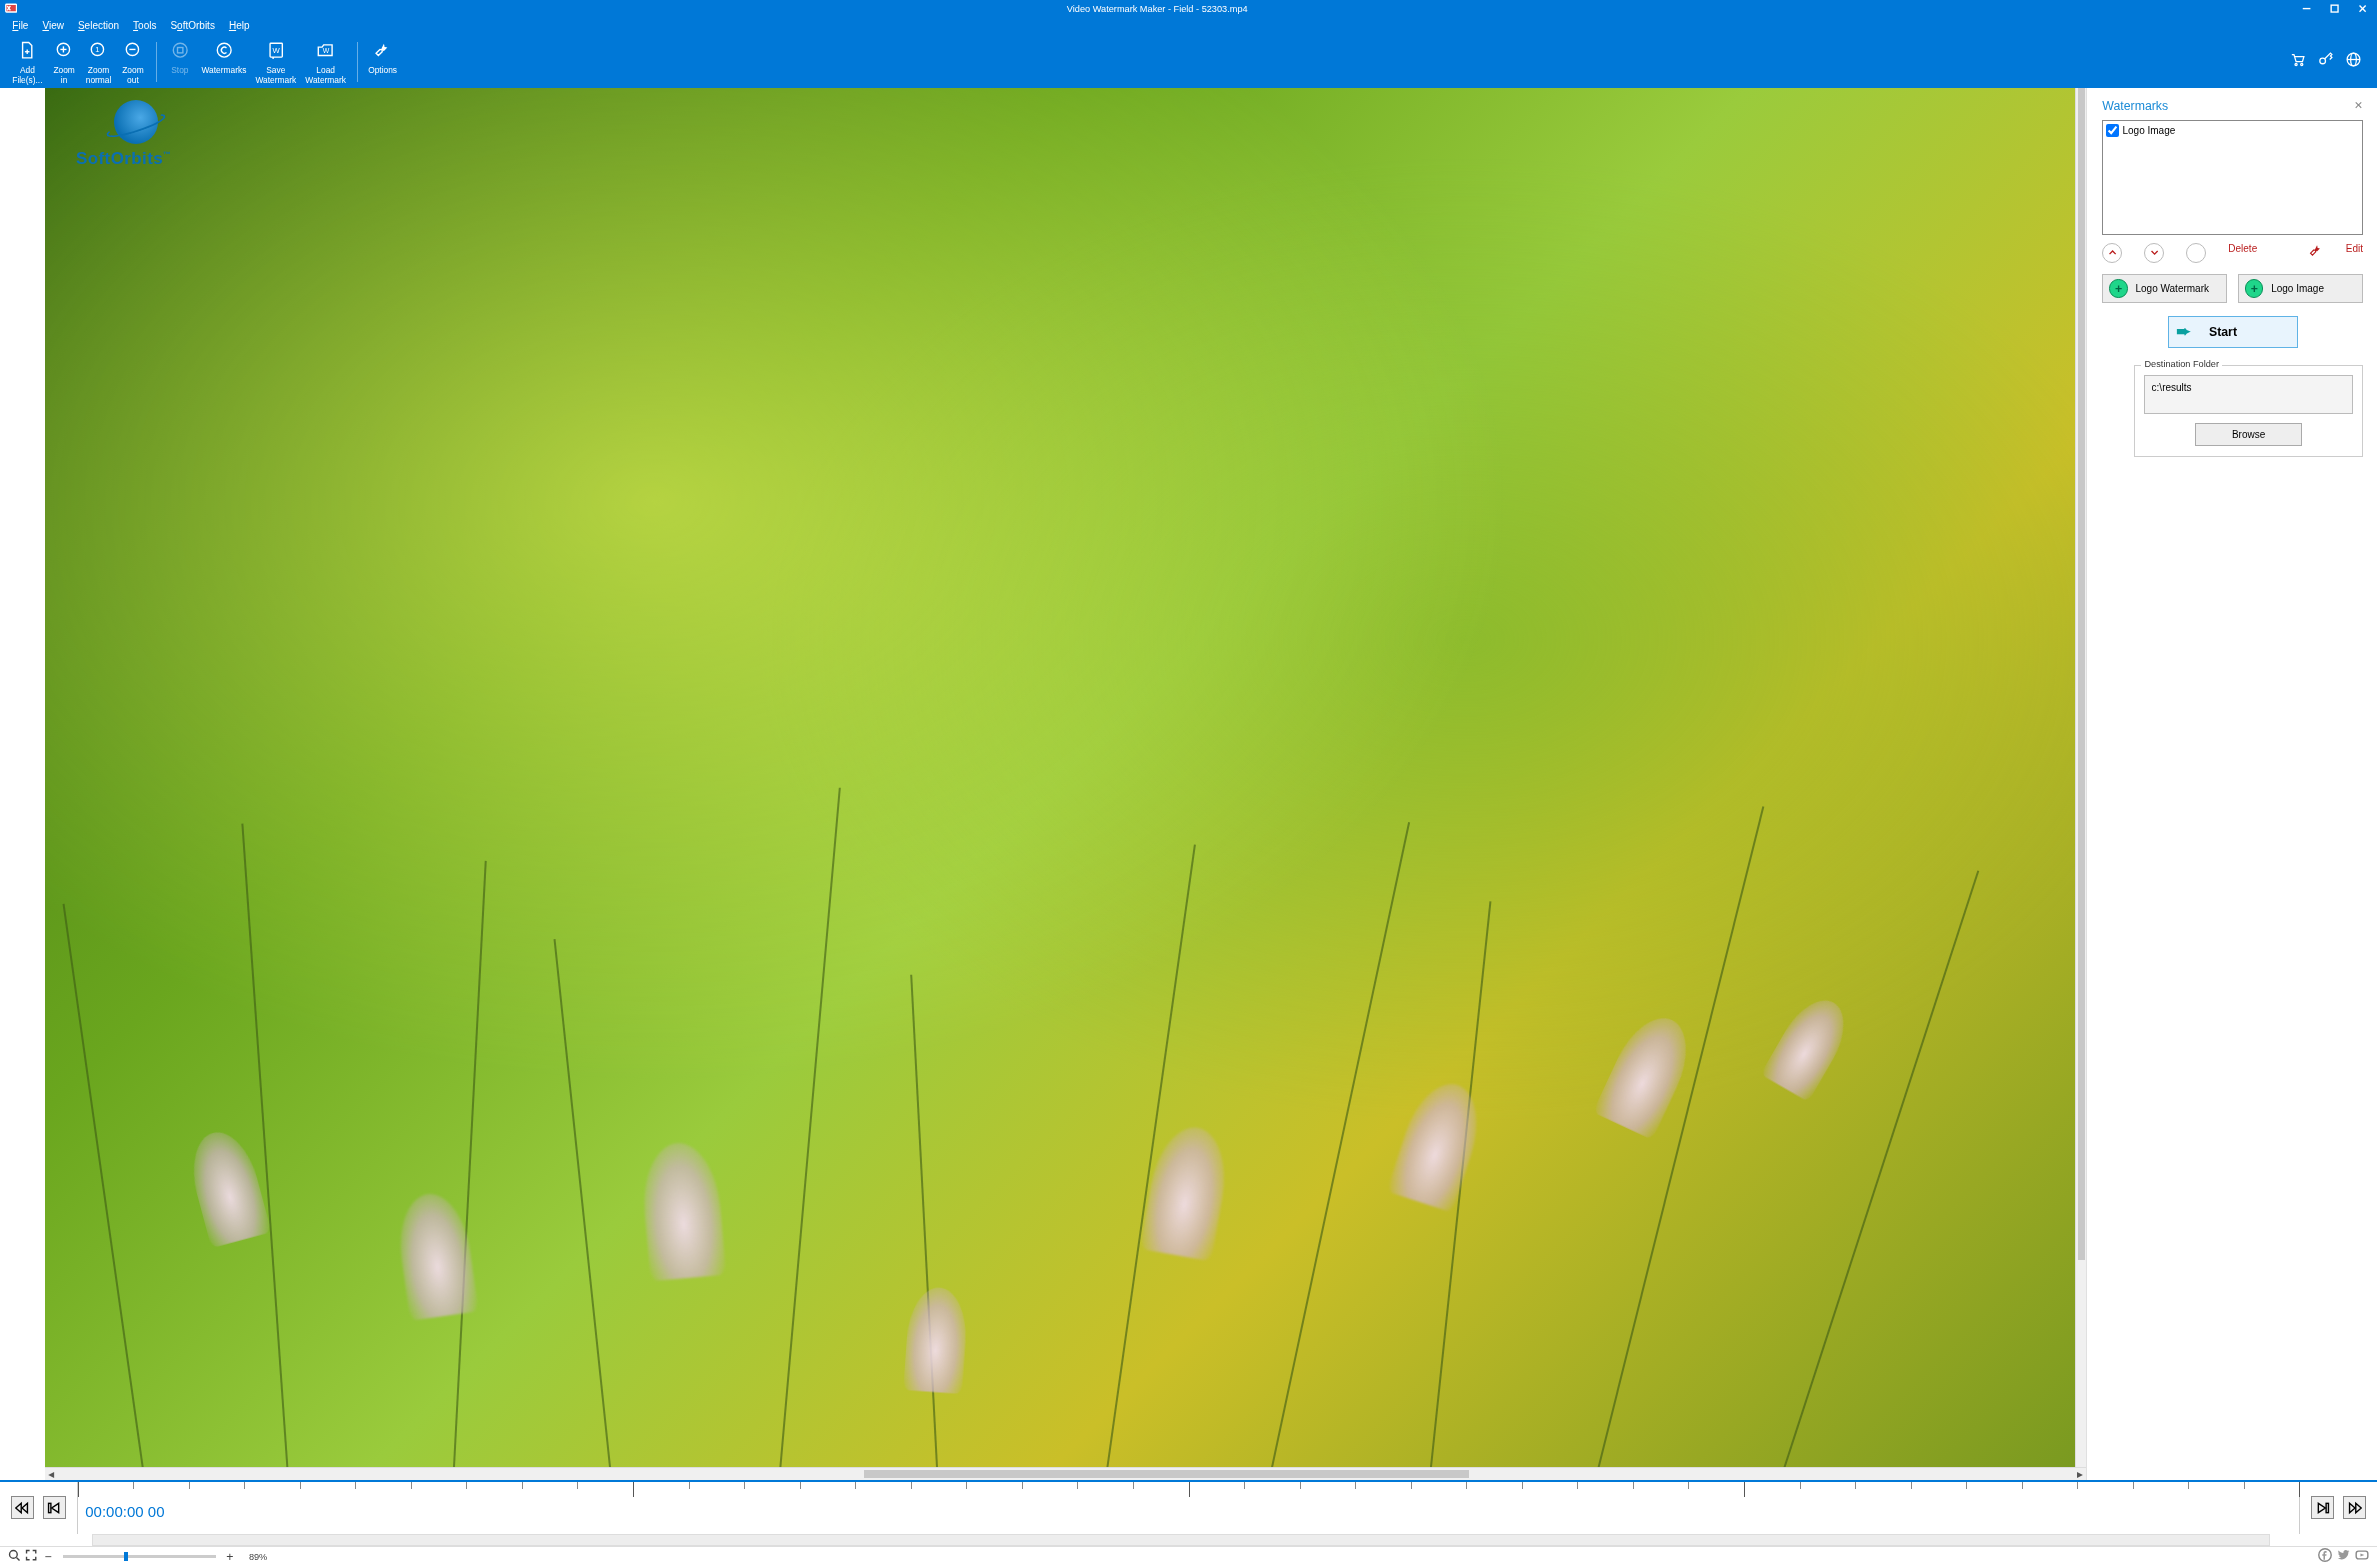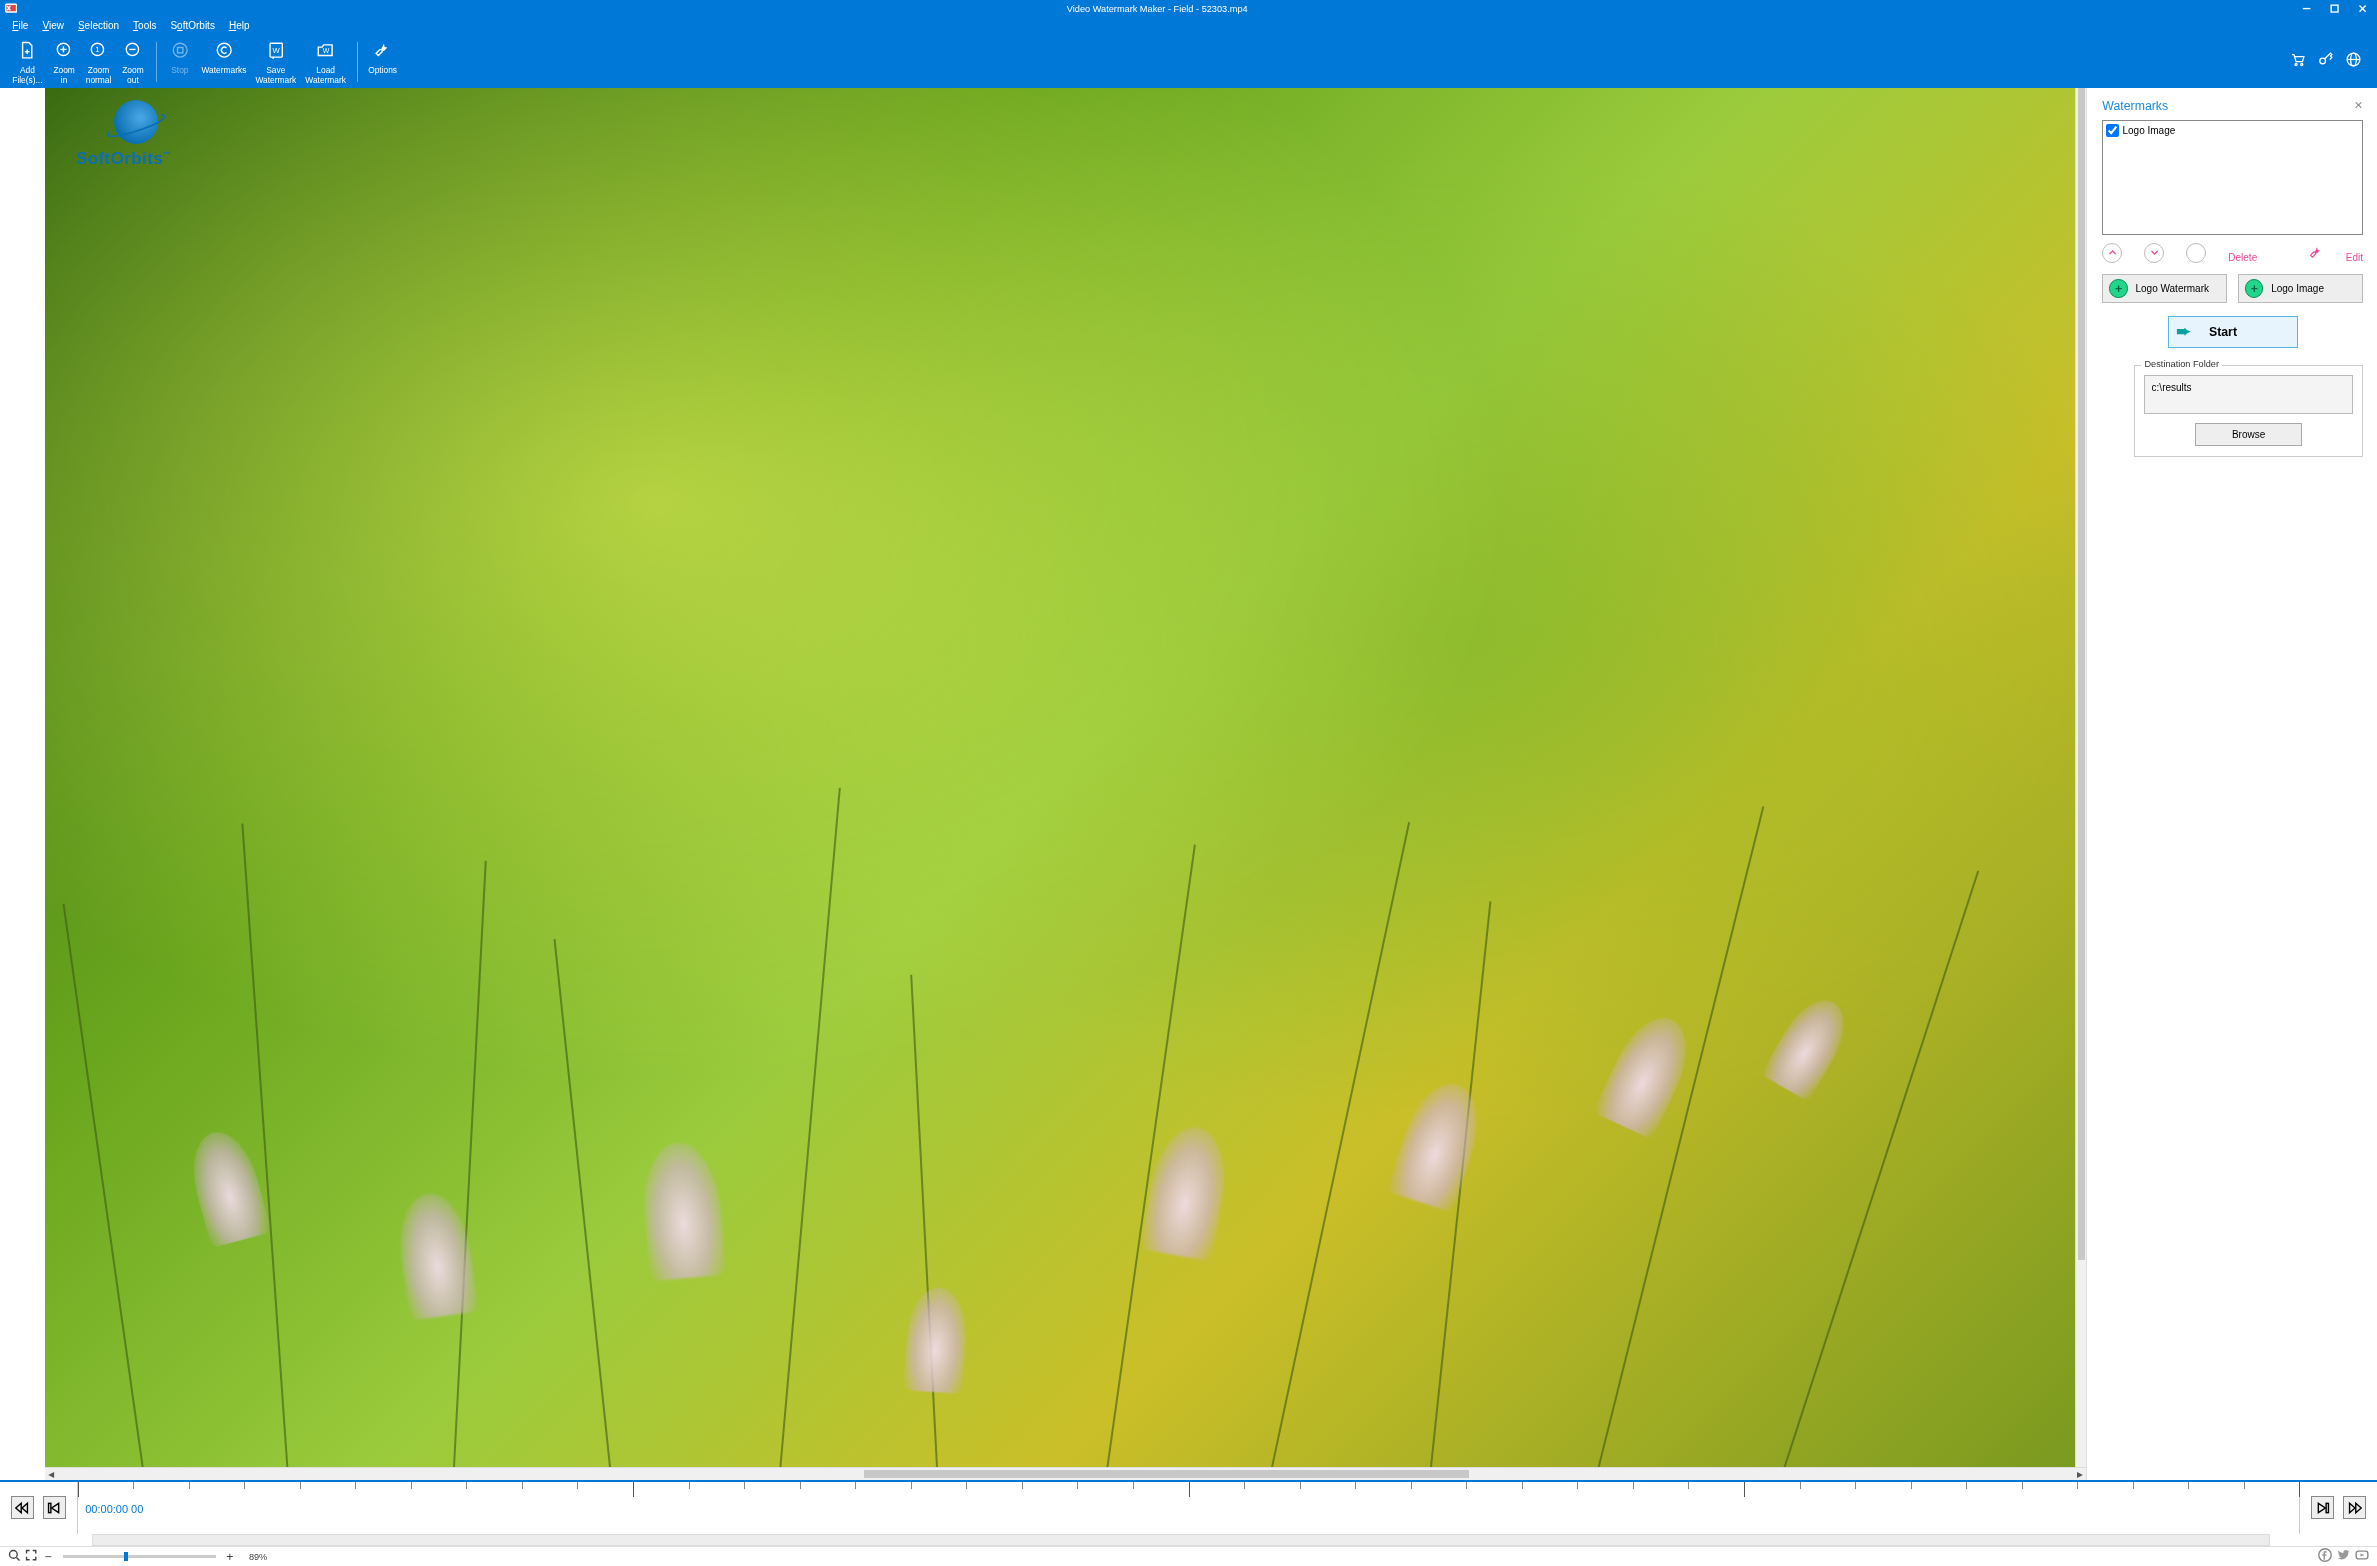--- a/index.html
+++ b/index.html
@@ -60,21 +60,21 @@
 .wm-overlay .planet::after { content:""; position:absolute; top:42%; left:-9.2px; right:-9.2px; height:9.2px; border:2.3px solid #0a6fb3; border-radius:50%; transform: rotate(-18deg); border-top-color: transparent; }
 .wm-overlay .brand { font-size: 17px; font-weight: 600; letter-spacing: 0.4px; }
 .wm-overlay .tm { font-size: 7.7px; vertical-align: super; }
 
 
 .rightpanel { width: 291px; border-left: 0.8px solid #e0e0e0; padding: 7.7px 14px 7.7px 15.3px; display:flex; flex-direction:column; overflow:auto; }
 .rightpanel .panel-title { display:flex; align-items:center; justify-content:space-between; color: #1a8ad6; font-size: 12.3px; padding: 3.1px 0 7.7px; }
 .rightpanel .panel-close { color:#888; font-size:10.7px; cursor:pointer; }
 .wm-list { border: 0.8px solid #888; height: 115px; padding: 3.1px; font-size: 10px; margin-bottom: 7.7px; }
 .wm-list label { display:flex; align-items:center; gap: 3.1px; cursor:pointer; }
-.wm-actions { display:flex; align-items:flex-end; gap: 22px; margin-bottom: 10.7px; color:#ec4899; }
+.wm-actions { display:flex; align-items:flex-start; gap: 22px; margin-bottom: 10.7px; color:#b91c1c; }
 .wm-actions .circ { width:20px; height:20px; border:1.2px solid #bbb; border-radius:50%; display:flex; align-items:center; justify-content:center; cursor:pointer; font-size:9.2px; }
 .wm-actions .txt { font-size:10px; cursor:pointer; }
 .wm-actions .wrench { font-size:14px; }
 .add-row { display:flex; gap: 10.7px; margin-bottom: 12.3px; }
 .add-btn { flex:1; border:0.8px solid #bbb; background:#eee; padding: 4.6px 6.1px; display:flex; align-items:center; gap:7.7px; cursor:pointer; font-size:10px; }
 .plus-circ { width:18.4px; height:18.4px; border-radius:50%; background:#1fd68a; border:1.5px solid #0a8f58; display:flex; align-items:center; justify-content:center; font-weight:bold; color:#064; font-size:12.3px; }
 .start-btn { align-self:center; width: 130px; border:0.8px solid #5fb3e6; background:#e8f4fd; padding: 4.6px 7.7px; display:flex; align-items:center; gap: 18.4px; cursor:pointer; font-size:12.3px; font-weight:700; margin-bottom: 14px; }
 .start-btn .arrow { color:#0aa0a0; font-size:17px; font-weight:bold; }
 .dest-group { border:0.8px solid #ccc; padding: 9.2px 9.2px 10.7px; position:relative; margin-top:3.1px;margin-left:32px; }
 .dest-group .legend { position:absolute; top:-7px; left:6.1px; background:#fff; padding:0 3.1px; font-size:9.2px; color:#333; }
@@ -83,21 +83,21 @@
 
 
 .timeline { height: 54px; border-top: 2.3px solid #0078d7; display:flex; align-items:center; position:relative; background:#fff; }
 .timeline .tl-btn { width: 23px; height: 23px; border:0.8px solid #888; background:#eee; display:flex; align-items:center; justify-content:center; cursor:pointer; margin: 0 4.6px; }
 .timeline .tl-btn svg { display:block; }
 .tl-left, .tl-right { display:flex; align-items:center; padding: 0 6.1px; }
 .tl-track { flex:1; height:100%; position:relative; border-left:0.8px solid #ccc; border-right:0.8px solid #ccc; }
 .tl-ticks { position:absolute; top:0; left:0; right:0; height:15.3px; }
 .tl-ticks span { position:absolute; top:0; width:0.8px; height:7.7px; background:#888; }
 .tl-ticks span.major { height:15.3px; background:#555; }
-.tl-time { position:absolute; top:21.5px; left:7.7px; color:#0078d7; font-size:11px; }
+.tl-time { position:absolute; top:21.5px; left:7.7px; color:#0078d7; font-size:15px; }
 .timeline-scroll { height: 12.3px; background:#fff; display:flex; }
 .timeline-scroll .tspad { width: 92px; }
 .timeline-scroll .tstrack { flex:1; background:#ededed; border:0.8px solid #ddd; margin-right: 107px; }
 
 
 .statusbar { height: 20px; border-top:0.8px solid #ddd; display:flex; align-items:center; padding: 0 7.7px; font-size:9.2px; color:#444; }
 .statusbar .sicon { margin-right: 4.6px; cursor:pointer; font-size:10.7px; }
 .statusbar .zoom-slider { width: 153px; height: 3.1px; background:#ccc; margin: 0 7.7px; position:relative; cursor:pointer; }
 .statusbar .zoom-slider .zthumb { position:absolute; top:-3.1px; left:40%; width:4.6px; height:9.2px; background:#0078d7; }
 .statusbar .zbtn { cursor:pointer; font-size:12.3px; padding: 0 3.1px; }

